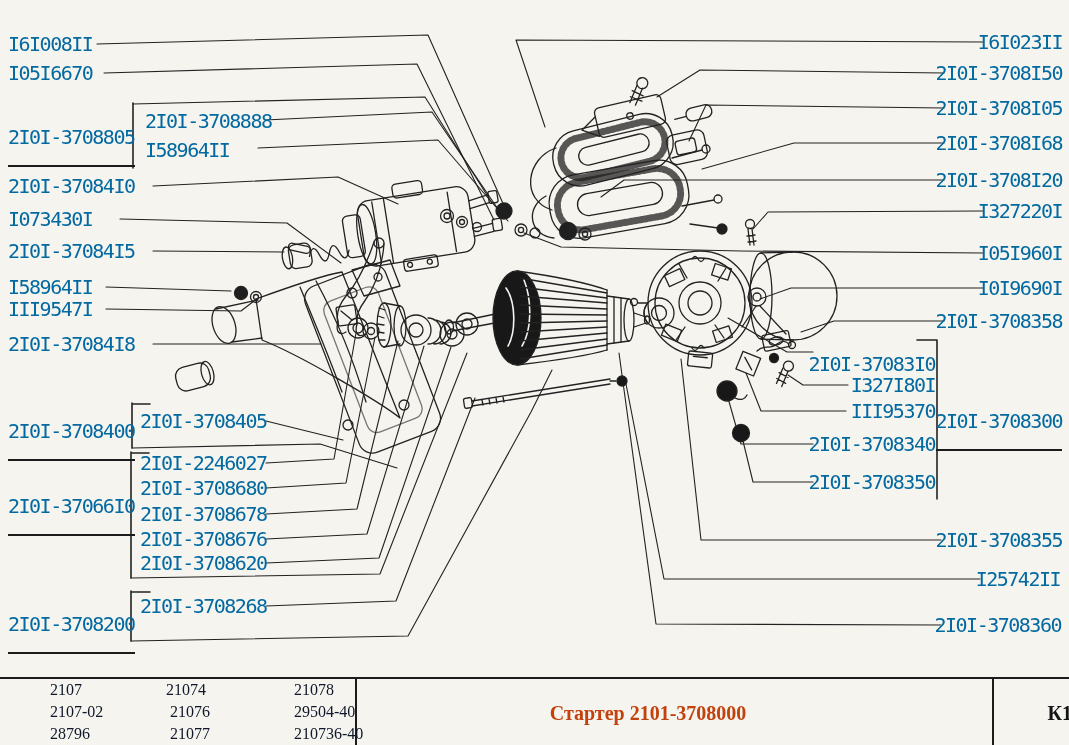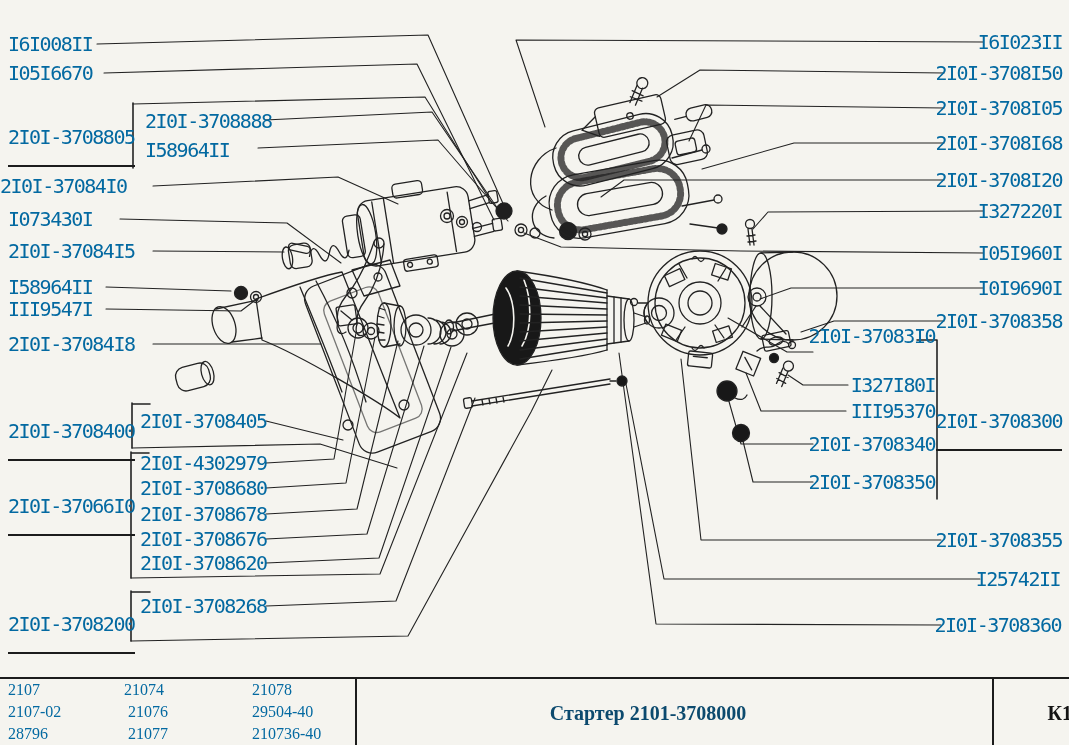--- a/index.html
+++ b/index.html
@@ -19,25 +19,25 @@
     line-height:20px;
   }
   .lbl.u{border-bottom:2px solid #1c1c1c;padding-bottom:18px;}
   .lbl.r{text-align:right;}
   
   .ft-topline{position:absolute;left:0;top:677px;width:1069px;height:2px;background:#1c1c1c;}
   .ft-div{position:absolute;top:678px;width:2px;height:67px;background:#1c1c1c;}
   .ft-num{
     position:absolute;
     font:16px "Liberation Serif", serif;
-    color:#0369a1;white-space:nowrap;
+    color:#0f172a;white-space:nowrap;margin-left:42px;
   }
   .ft-title{
     position:absolute;left:356px;top:702px;width:584px;
-    text-align:center;font:bold 20px "Liberation Serif", serif;color:#0c4a6e;
+    text-align:center;font:bold 20px "Liberation Serif", serif;color:#c2410c;
   }
   .ft-code{
     position:absolute;left:992px;top:702px;width:100px;
     text-align:right;font:bold 20px "Liberation Serif", serif;color:#141414;
   }
 </style>
 </head>
 <body>
 
 <div id="page">
@@ -314,47 +314,47 @@
       </g>
 
     </g>
   </svg>
 
   <div class="lbl" style="left:8px;top:34px">I6I008II</div>
   <div class="lbl" style="left:8px;top:63px">I05I6670</div>
   <div class="lbl u" style="left:8px;top:127px">2I0I-3708805</div>
   <div class="lbl" style="left:145px;top:111px">2I0I-3708888</div>
   <div class="lbl" style="left:145px;top:140px">I58964II</div>
-  <div class="lbl" style="left:0;top:176px">2I0I-37084I0</div>
+  <div class="lbl" style="left:8px;top:176px">2I0I-37084I0</div>
   <div class="lbl" style="left:8px;top:209px">I073430I</div>
   <div class="lbl" style="left:8px;top:241px">2I0I-37084I5</div>
   <div class="lbl" style="left:8px;top:277px">I58964II</div>
   <div class="lbl" style="left:8px;top:299px">III9547I</div>
   <div class="lbl" style="left:8px;top:334px">2I0I-37084I8</div>
   <div class="lbl u" style="left:8px;top:421px">2I0I-3708400</div>
   <div class="lbl" style="left:140px;top:411px">2I0I-3708405</div>
-  <div class="lbl" style="left:140px;top:453px">2I0I-4302979</div>
+  <div class="lbl" style="left:140px;top:453px">2I0I-2246027</div>
   <div class="lbl" style="left:140px;top:478px">2I0I-3708680</div>
   <div class="lbl u" style="left:8px;top:496px">2I0I-37066I0</div>
   <div class="lbl" style="left:140px;top:504px">2I0I-3708678</div>
   <div class="lbl" style="left:140px;top:529px">2I0I-3708676</div>
   <div class="lbl" style="left:140px;top:553px">2I0I-3708620</div>
   <div class="lbl" style="left:140px;top:596px">2I0I-3708268</div>
   <div class="lbl u" style="left:8px;top:614px">2I0I-3708200</div>
 
   <div class="lbl r" style="right:7px;top:32px">I6I023II</div>
   <div class="lbl r" style="right:7px;top:63px">2I0I-3708I50</div>
   <div class="lbl r" style="right:7px;top:98px">2I0I-3708I05</div>
   <div class="lbl r" style="right:7px;top:133px">2I0I-3708I68</div>
   <div class="lbl r" style="right:7px;top:170px">2I0I-3708I20</div>
   <div class="lbl r" style="right:7px;top:201px">I327220I</div>
   <div class="lbl r" style="right:7px;top:243px">I05I960I</div>
   <div class="lbl r" style="right:7px;top:278px">I0I9690I</div>
   <div class="lbl r" style="right:7px;top:311px">2I0I-3708358</div>
-  <div class="lbl r" style="right:134px;top:326px">2I0I-37083I0</div>
+  <div class="lbl r" style="right:134px;top:354px">2I0I-37083I0</div>
   <div class="lbl r" style="right:134px;top:375px">I327I80I</div>
   <div class="lbl r" style="right:134px;top:401px">III95370</div>
   <div class="lbl u r" style="right:7px;top:411px">2I0I-3708300</div>
   <div class="lbl r" style="right:134px;top:434px">2I0I-3708340</div>
   <div class="lbl r" style="right:134px;top:472px">2I0I-3708350</div>
   <div class="lbl r" style="right:7px;top:530px">2I0I-3708355</div>
   <div class="lbl r" style="right:9px;top:569px">I25742II</div>
   <div class="lbl r" style="right:8px;top:615px">2I0I-3708360</div>
 
   <div class="ft-topline"></div>

